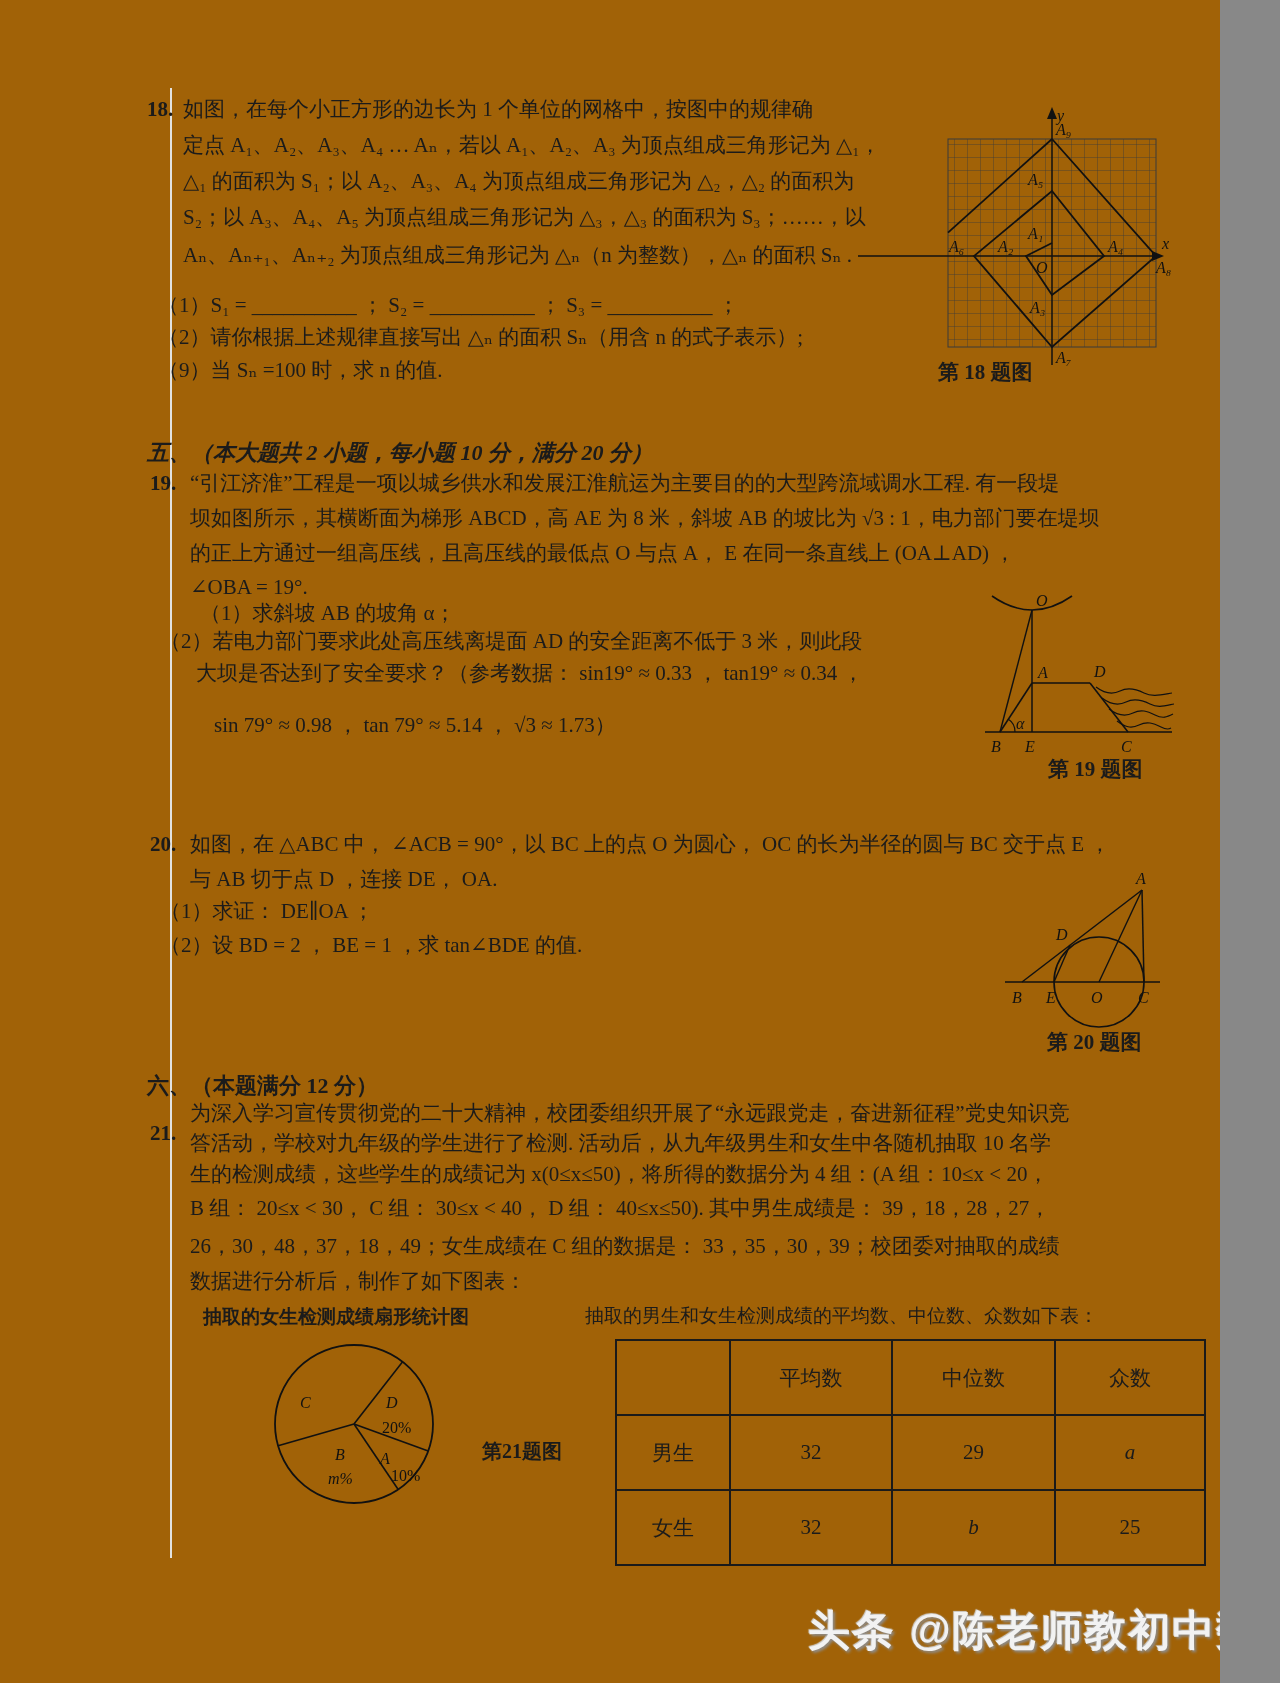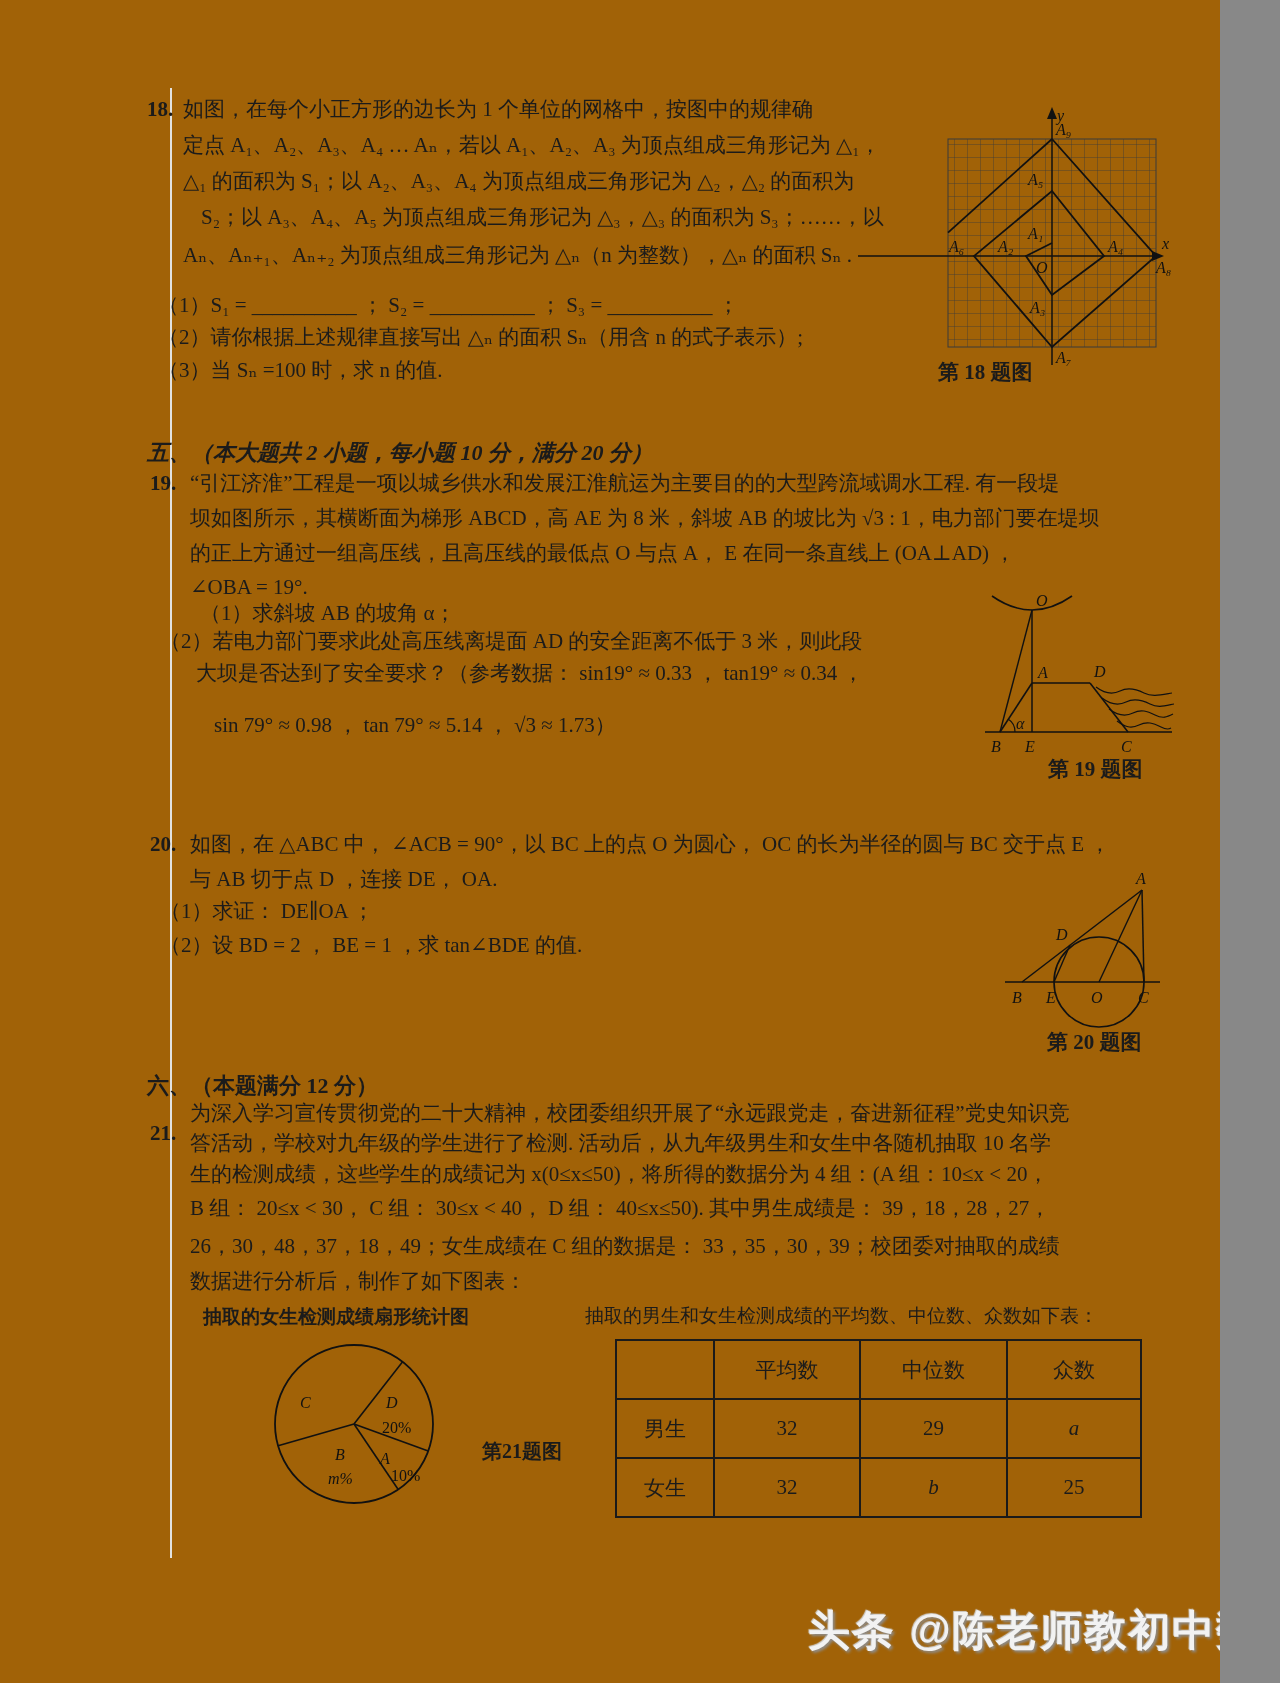--- a/index.html
+++ b/index.html
@@ -9,41 +9,41 @@
   .qnum{font-weight:bold;}
   .heading{font-weight:bold;font-size:22px;}
   .caption{position:absolute;white-space:nowrap;font-weight:bold;font-size:21px;}
   .fig{position:absolute;}
   .fig svg{display:block;}
   .figtext{font-family:"Liberation Serif","DejaVu Serif",serif;font-style:italic;font-size:16px;fill:#111;}
   .upright{font-style:normal;}
   .pie-title{position:absolute;font-weight:bold;font-size:19px;white-space:nowrap;}
   .table-title{position:absolute;font-size:19px;white-space:nowrap;}
   table.stats{position:absolute;border-collapse:collapse;table-layout:fixed;font-size:21px;}
-  table.stats td,table.stats th{border:2px solid #1a1a1a;text-align:center;padding:8px;font-weight:normal;height:41px;}
+  table.stats td,table.stats th{border:2px solid #1a1a1a;text-align:center;padding:16px;font-weight:normal;height:41px;}
   .watermark{position:absolute;white-space:nowrap;font-size:42px;font-weight:bold;
              font-family:"Liberation Sans","DejaVu Sans",sans-serif;
              color:#f2f2f2;text-shadow:2px 2px 3px #8d8d8d,-1px -1px 1px #d5d5d5;letter-spacing:2px;}
   .margin-crease{position:absolute;left:170px;top:88px;width:2px;height:1470px;background:#e2e2e0;}
 </style>
 </head>
 <body>
 
 <div class="page">
   <div class="margin-crease"></div>
 
   <div class="line qnum" style="left:147px;top:96px;">18.</div>
   <div class="line" style="left:183px;top:96px;">如图，在每个小正方形的边长为 1 个单位的网格中，按图中的规律确</div>
   <div class="line" style="left:183px;top:132px;">定点 A₁、A₂、A₃、A₄ … Aₙ，若以 A₁、A₂、A₃ 为顶点组成三角形记为 △₁，</div>
   <div class="line" style="left:183px;top:168px;">△₁ 的面积为 S₁；以 A₂、A₃、A₄ 为顶点组成三角形记为 △₂，△₂ 的面积为</div>
-  <div class="line" style="left:201px;top:204px;">S₂；以 A₃、A₄、A₅ 为顶点组成三角形记为 △₃，△₃ 的面积为 S₃；……，以</div>
+  <div class="line" style="left:183px;top:204px;">S₂；以 A₃、A₄、A₅ 为顶点组成三角形记为 △₃，△₃ 的面积为 S₃；……，以</div>
   <div class="line" style="left:183px;top:242px;">Aₙ、Aₙ₊₁、Aₙ₊₂ 为顶点组成三角形记为 △ₙ（n 为整数），△ₙ 的面积 Sₙ .</div>
   <div class="line" style="left:158px;top:292px;">（1）S₁ = __________ ；  S₂ = __________ ；  S₃ = __________ ；</div>
   <div class="line" style="left:158px;top:324px;">（2）请你根据上述规律直接写出 △ₙ 的面积 Sₙ（用含 n 的式子表示）;</div>
-  <div class="line" style="left:158px;top:357px;">（3）当 Sₙ =100 时，求 n 的值.</div>
+  <div class="line" style="left:158px;top:357px;">（9）当 Sₙ =100 时，求 n 的值.</div>
 
   <div class="fig" style="left:850px;top:105px;width:330px;height:272px;">
     <svg width="330" height="272" viewBox="0 0 330 272">
       <defs>
         <pattern id="gridp" width="13" height="13" patternUnits="userSpaceOnUse">
           <path d="M13,0 H0 V13" fill="none" stroke="#3a3a3a" stroke-width="0.8"></path>
         </pattern>
       </defs>
       <rect x="98" y="34" width="208" height="208" fill="url(#gridp)" stroke="#3a3a3a" stroke-width="1"></rect>
 

